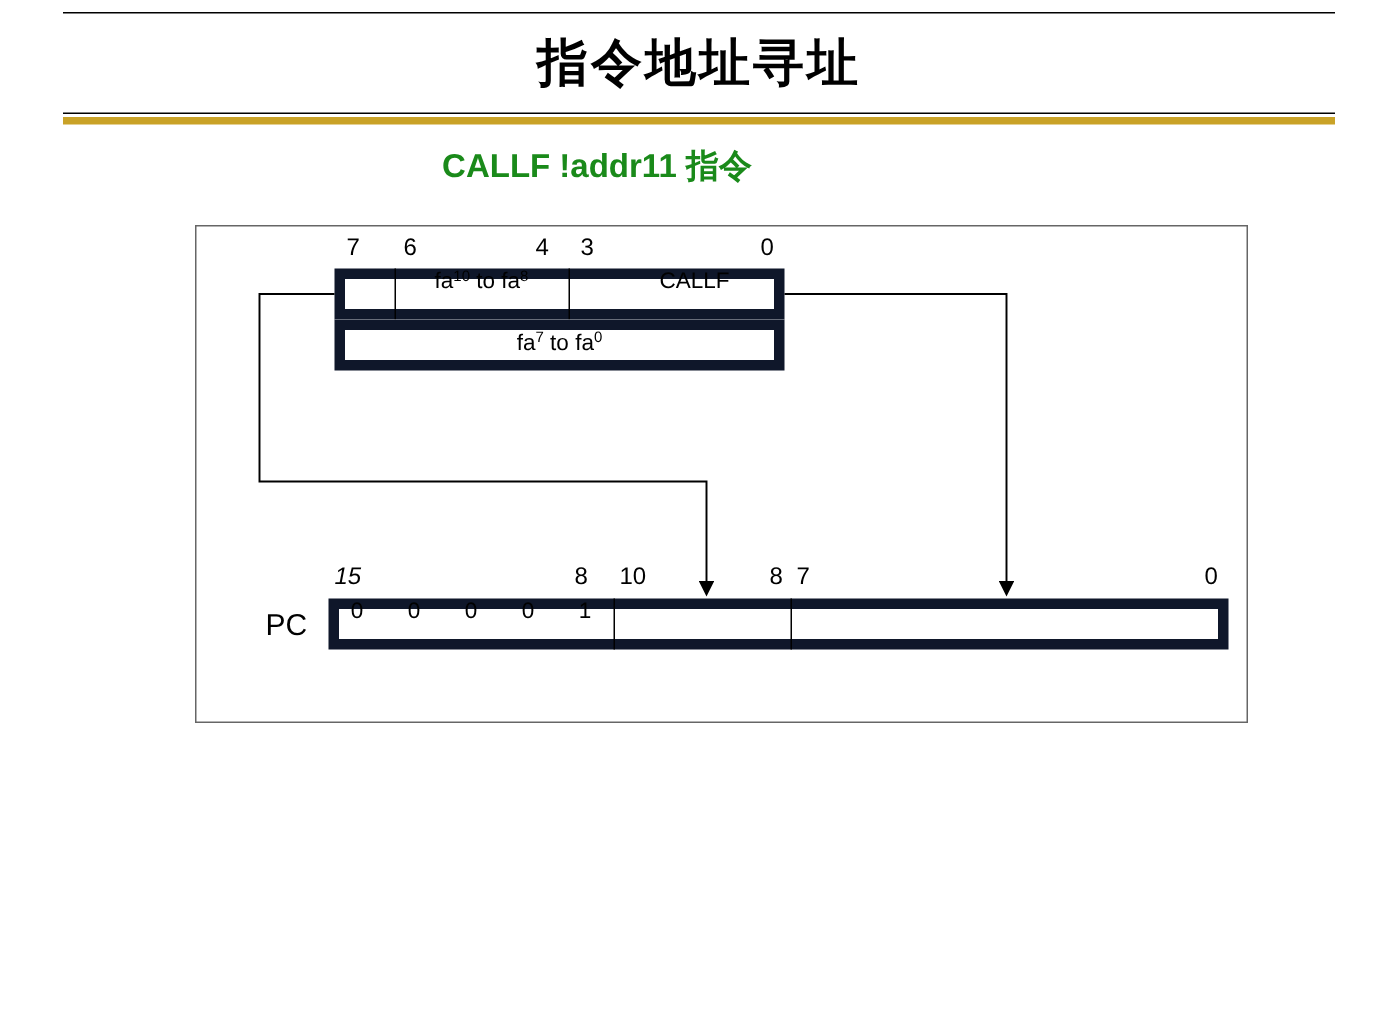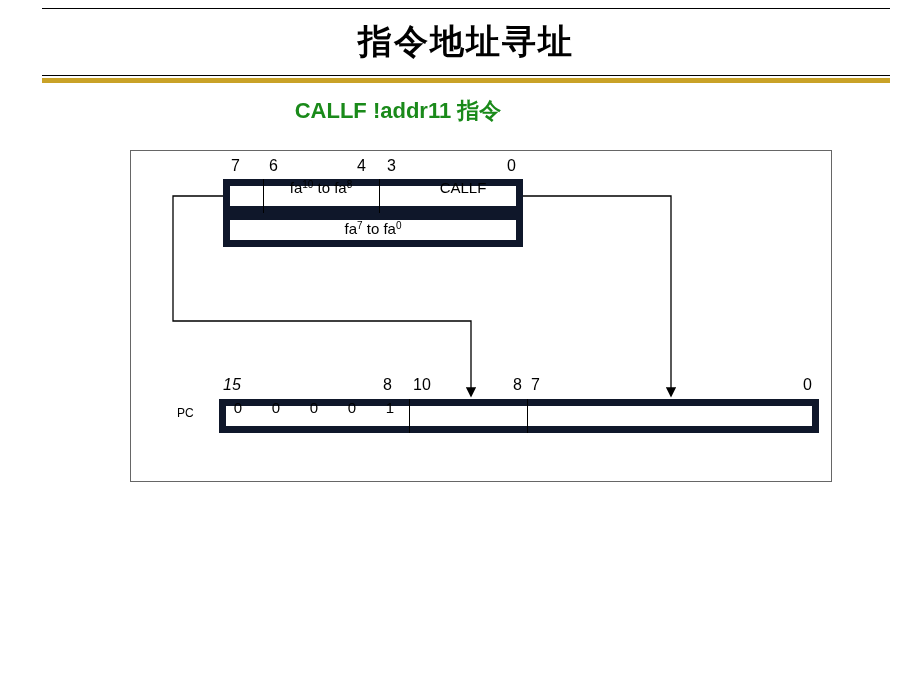--- a/index.html
+++ b/index.html
@@ -126,21 +126,21 @@
       <div class="cell-text">fa<span class="sub">7</span>&nbsp;to fa<span class="sub">0</span></div>
     </div>
 
     <div class="tick-label" style="left:92px;  top:225px;font-style:italic;">15</div>
     <div class="tick-label" style="left:252px; top:225px;">8</div>
     <div class="tick-label" style="left:282px; top:225px;">10</div>
     <div class="tick-label" style="left:382px; top:225px;">8</div>
     <div class="tick-label" style="left:400px; top:225px;">7</div>
     <div class="tick-label" style="left:672px; top:225px;">0</div>
 
-    <div class="tick-label" style="left:46px; top:255px; font-size:12px;">PC</div>
+    <div class="tick-label" style="left:46px; top:255px; font-size:20px;">PC</div>
 
     <div class="box-border" style="left:88px; top:248px; width:600px; height:34px;"></div>
 
     <div class="box-border" style="left:278px; top:248px; width:1px; height:34px; border:none; border-left:1px solid #000; background:transparent;"></div>
 
     <div class="box-border" style="left:396px; top:248px; width:1px; height:34px; border:none; border-left:1px solid #000; background:transparent;"></div>
 
     <div style="position:absolute; left:88px; top:248px; width:190px; height:34px; display:flex;">
       <div class="cell-text" style="flex:1;">0</div>
       <div class="cell-text" style="flex:1;">0</div>

